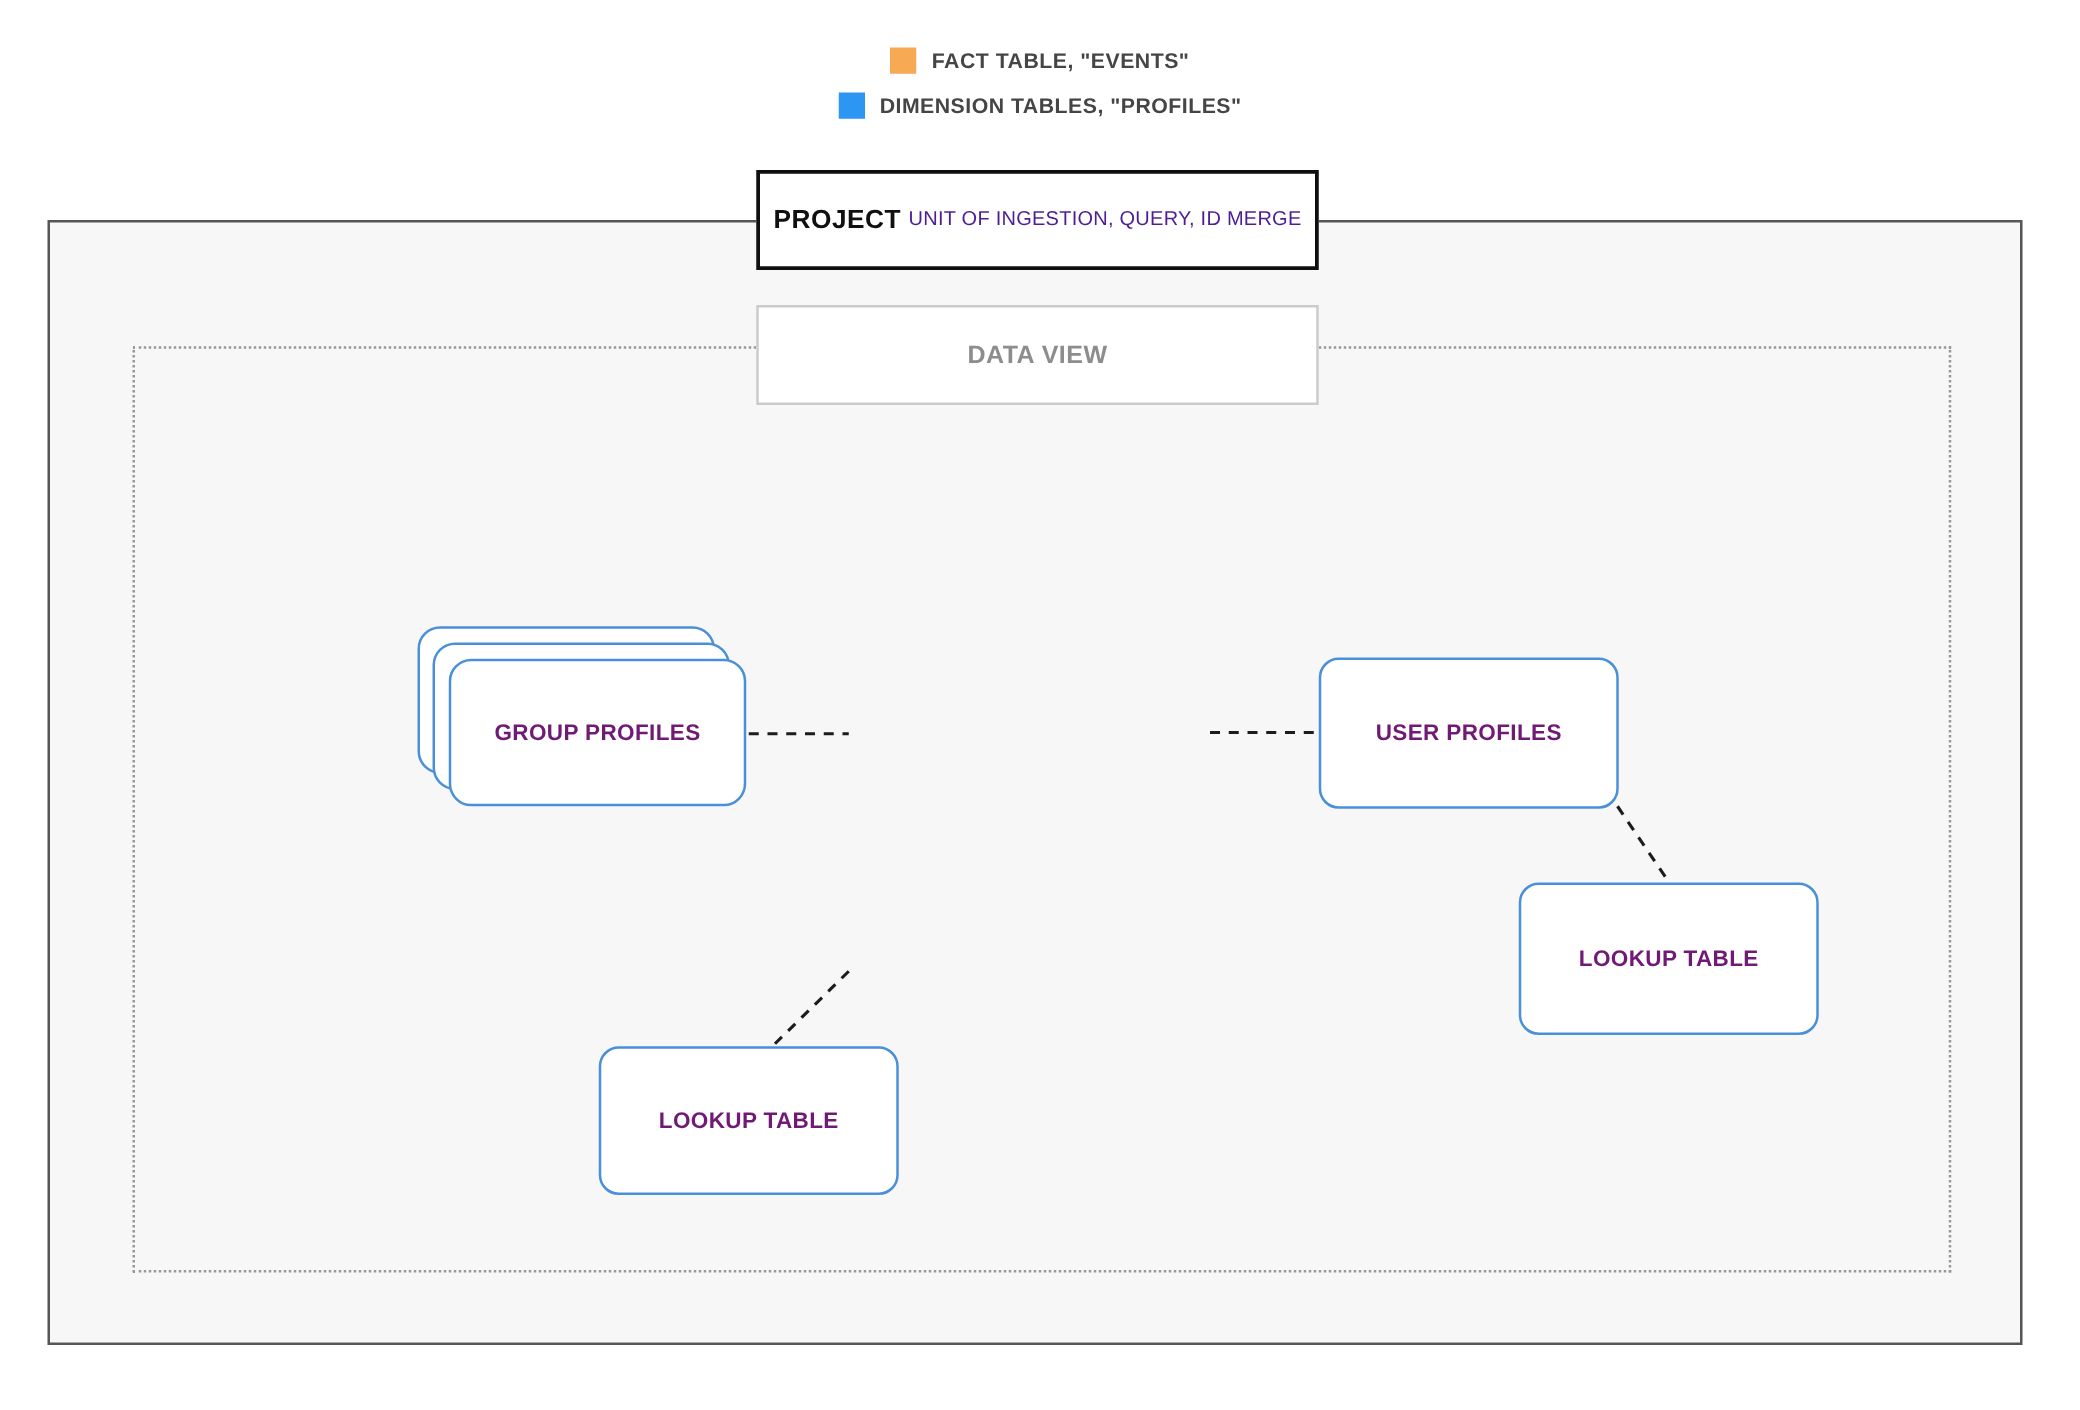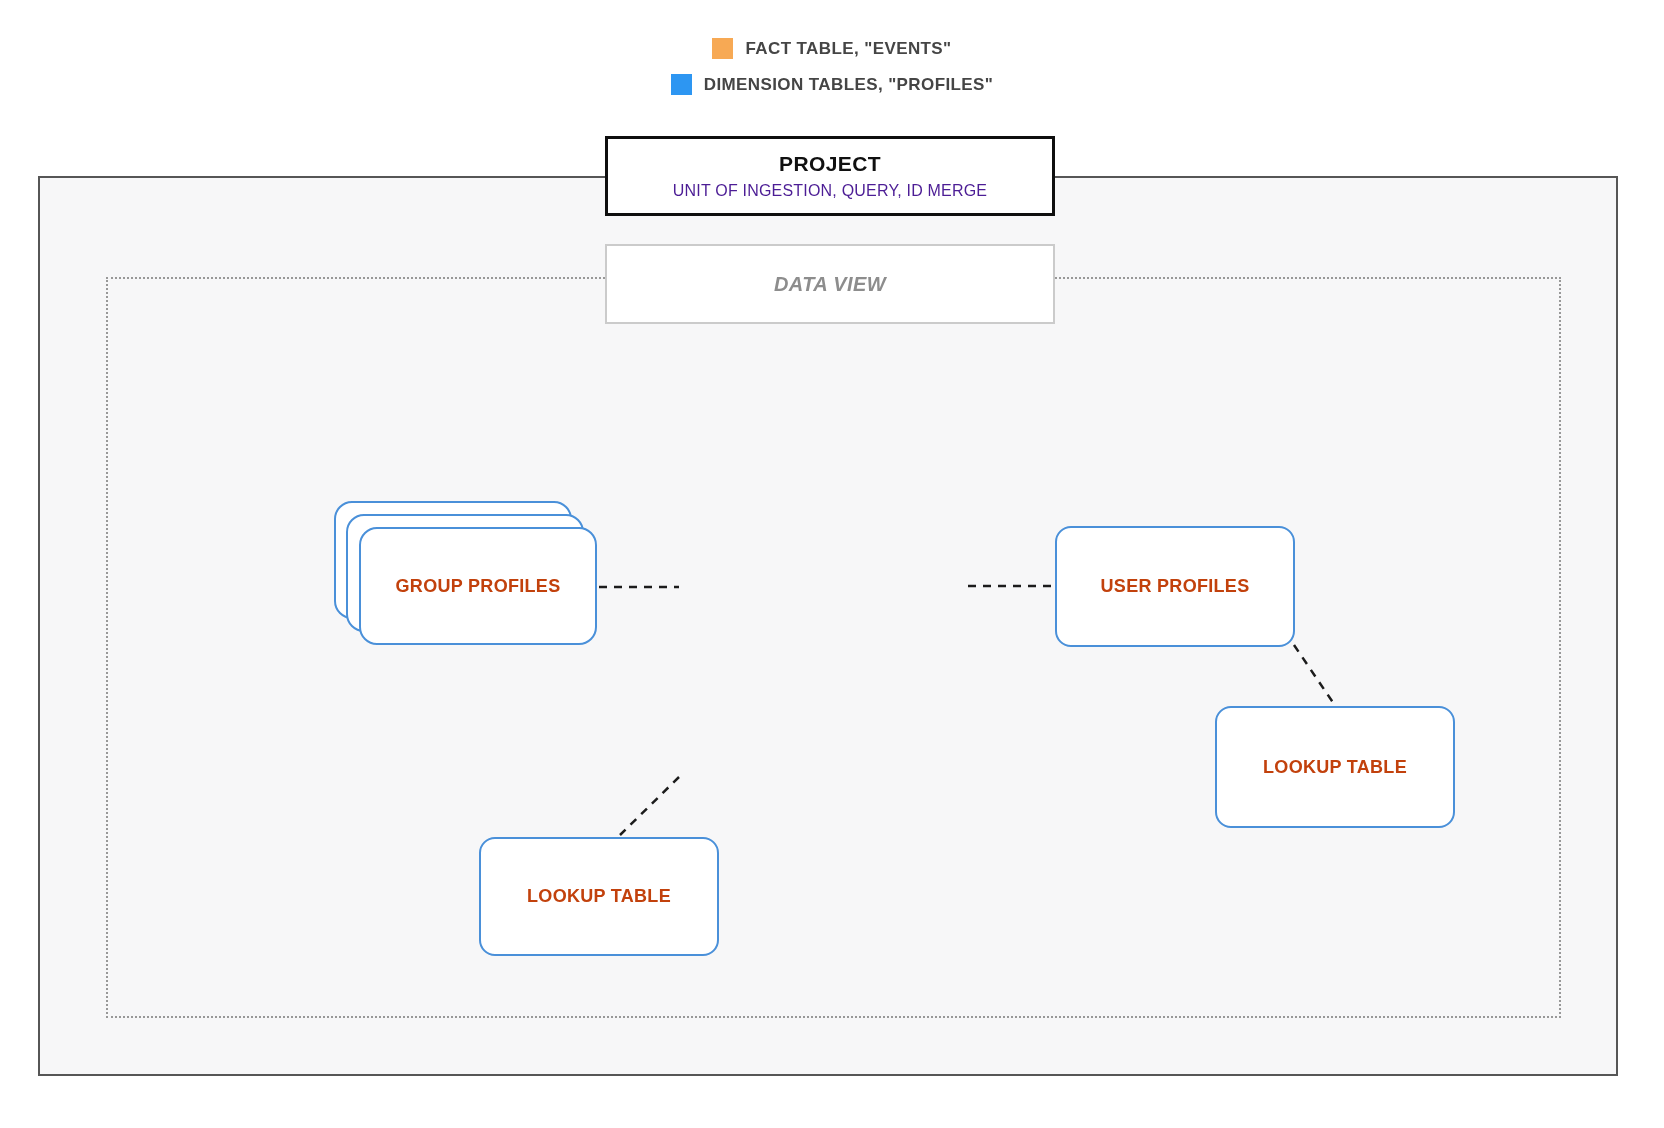--- a/index.html
+++ b/index.html
@@ -59,59 +59,59 @@
     z-index: 2;
   }
 
   
   .header-box {
     position: absolute;
     left: 605px;
     width: 450px; height: 80px;
     background: #ffffff;
     display: flex;
-    flex-direction: column;
+    flex-direction: row;
     align-items: center;
     justify-content: center;
     gap: 6px;
     z-index: 5;
     text-align: center;
   }
   .project-box {
     top: 136px;
     border: 3px solid #0f0f0f;
   }
   .project-box .hb-title { font-size: 21px; font-weight: bold; color: #101010; letter-spacing: 0.4px; }
   .project-box .hb-subtitle { font-size: 16px; color: #4c1d95; letter-spacing: 0.2px; }
   .dataview-box {
     top: 244px;
     border: 2px solid #cbcbcb;
   }
-  .dataview-box .hb-title { font-size: 20px; font-weight: bold; color: #8d8d8d; letter-spacing: 0.4px; font-style: italic; }
+  .dataview-box .hb-title { font-size: 20px; font-weight: bold; color: #8d8d8d; letter-spacing: 0.4px; }
   .dataview-box .hb-subtitle { font-size: 17px; color: #aeaeae; letter-spacing: 0.2px; }
 
   
   .connector-layer {
     position: absolute;
     left: 0; top: 0;
     width: 1664px; height: 1128px;
     z-index: 3;
     pointer-events: none;
   }
   .connector-layer line {
     stroke-width: 2.5;
     stroke-dasharray: 8 7;
     fill: none;
   }
 
   
   .node-label {
     font-size: 18px;
     font-weight: bold;
-    color: #c2410c;
+    color: #701a75;
     letter-spacing: 0.3px;
     text-align: right;
   }
   .fact-box {
     position: absolute;
     left: 679px; top: 397px;
     width: 290px; height: 380px;
     background: #ffffff;
     border: 2px solid #eab87a;
     display: flex;

